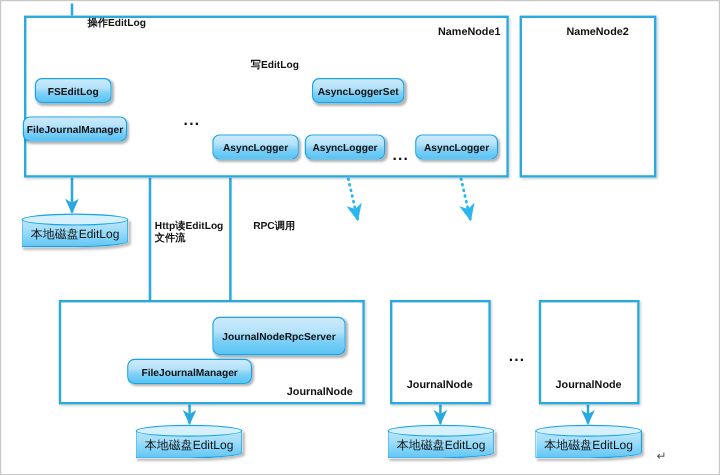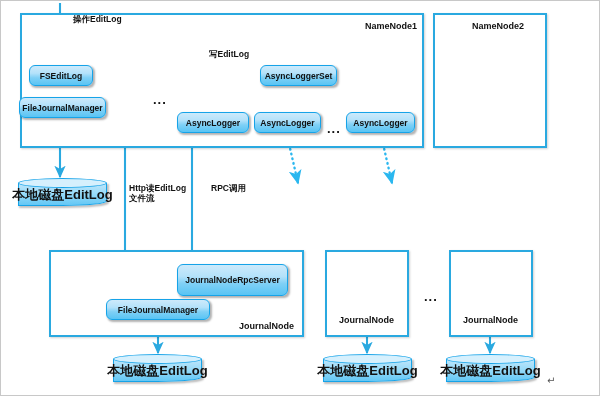--- a/index.html
+++ b/index.html
@@ -62,21 +62,21 @@
   .cyl .top{
     position:absolute;left:0;right:0;top:0;height:10px;
     border:1.5px solid #16a3e8;
     border-radius:50%;
     background:#d6f0fd;
     box-sizing:border-box;
   }
   .cyl .txt{
     position:absolute;left:0;right:0;top:6px;bottom:0;
     display:flex;align-items:center;justify-content:center;
-    font-size:13px;font-weight:bold;color:#111;white-space:nowrap;
+    font-size:10px;font-weight:normal;color:#111;white-space:nowrap;
   }
   
   .flabel{
     position:absolute;
     font-size:8.5px;
     font-weight:bold;
     color:#111;
     white-space:pre;
     line-height:10px;
     letter-spacing:0px;

